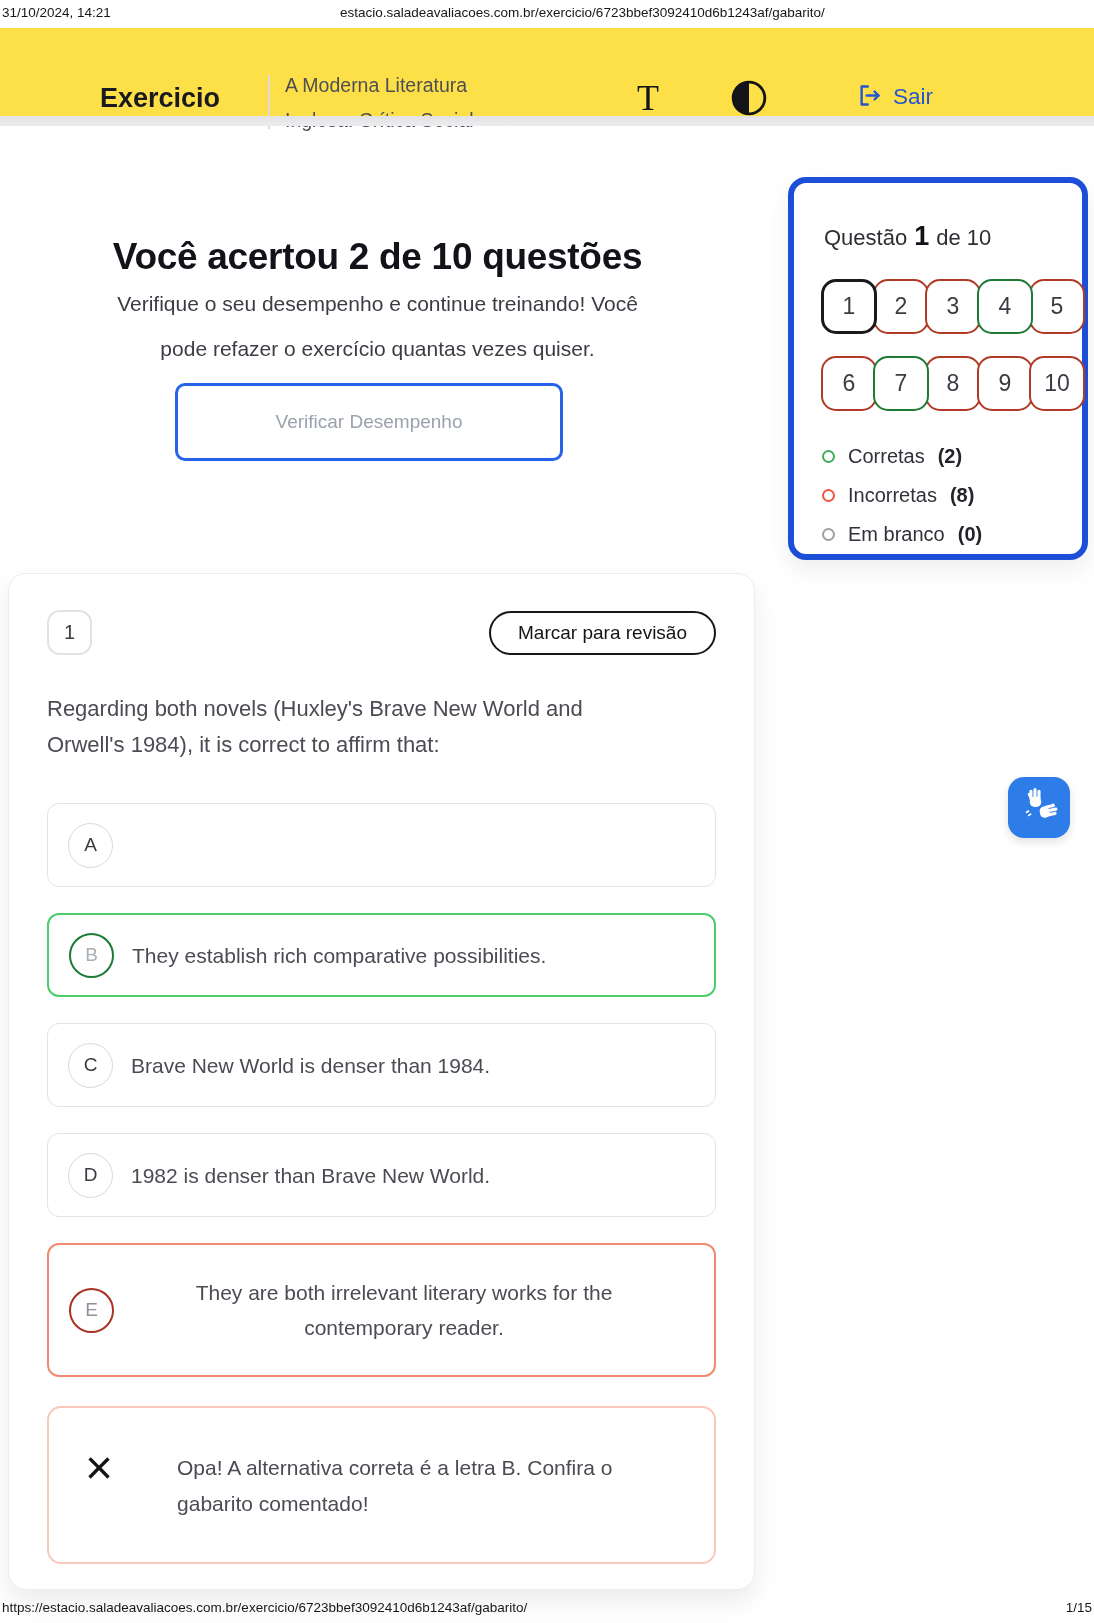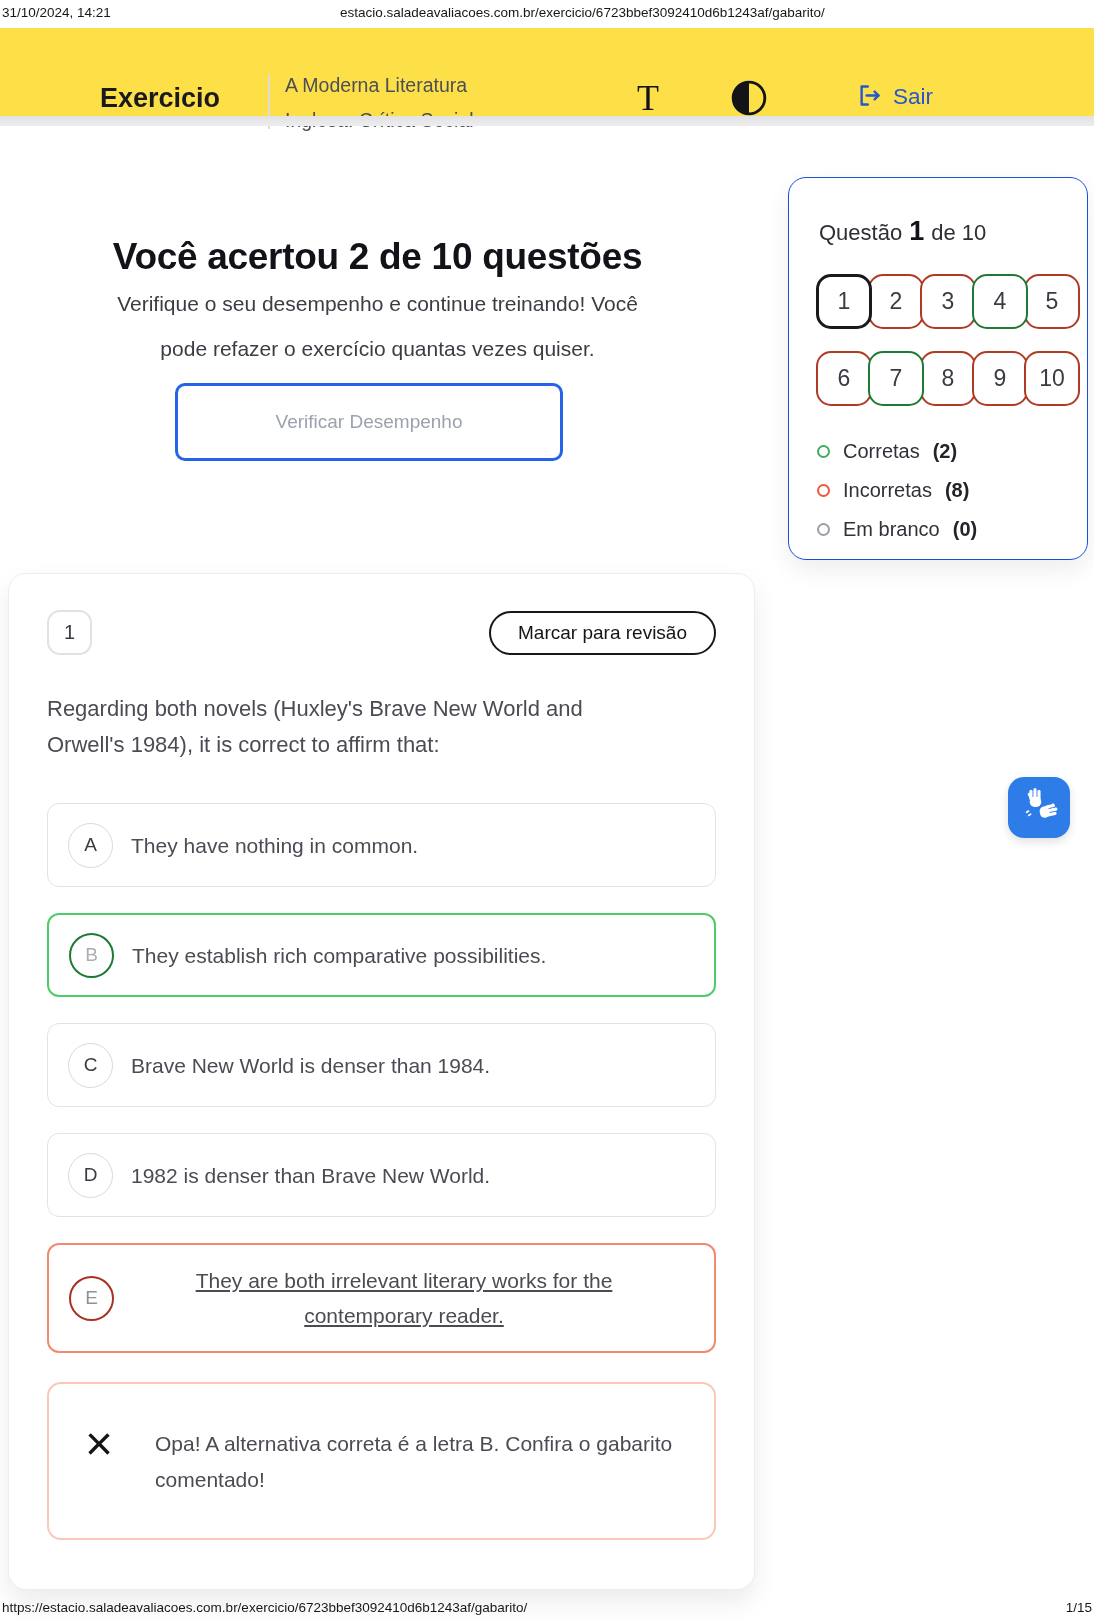--- a/index.html
+++ b/index.html
@@ -34,21 +34,21 @@
     font-size:37px; font-weight:700; color:#121319; letter-spacing:-0.3px;margin-top:30px; }
   .results-subtitle { position:absolute; top:281px; left:50%; transform:translateX(-50%);
     width:545px; max-width:545px; text-align:center; font-size:21px; line-height:45px; color:#3c3c44; }
   .verify-btn { position:absolute; top:383px; left:175px; width:388px; height:78px;
     background:#fff; border:3px solid var(--accent-blue,#2563eb); border-radius:10px;
     font-size:19px; color:#9aa2ae; display:flex; align-items:center; justify-content:center; cursor:pointer;
     font-family:"Liberation Sans", sans-serif; }
 
   
   .progress-card { position:absolute; top:177px; left:788px; width:300px; height:383px;
-    background:#fff; border:1px solid #1d4ed8; border-radius:18px;
+    background:#fff; border:6px solid #1d4ed8; border-radius:18px;
     box-shadow:0 10px 24px rgba(0,0,0,0.07); }
   .progress-title { position:absolute; top:38px; left:30px; display:flex; align-items:baseline; gap:7px;
     font-size:22px; color:#2e2e35; }
   .progress-current { font-size:27px; font-weight:700; color:#121318; }
   .q-grid { position:absolute; top:96px; left:27px; display:grid;
     grid-template-columns:repeat(5,52px); grid-auto-rows:55px; row-gap:22px; }
   .sq { width:56px; height:55px; background:#fff; border:2px solid #c9c9cd; border-radius:15px;
     display:flex; align-items:center; justify-content:center; font-size:23px; color:#3b3b43;
     position:relative; cursor:pointer; }
   .sq.current { border:3px solid #1a1a1e; z-index:3; }
@@ -76,27 +76,27 @@
   .options { margin-top:40px; display:flex; flex-direction:column; gap:26px; }
   .option { min-height:84px; background:#fff; border:1.5px solid #e3e3e7; border-radius:12px;
     display:flex; align-items:center; padding:14px 20px; cursor:pointer; }
   .letter-circle { width:45px; height:45px; min-width:45px; border:1.5px solid #d9d9de; border-radius:50%;
     display:flex; align-items:center; justify-content:center; font-size:19px; color:#3a3a41; background:#fff; }
   .option-text { margin-left:18px; font-size:21px; line-height:35px; color:#4b4b54; }
   .option.correct { border:2px solid var(--correct-green-light,#4ccd6a); }
   .option.correct .letter-circle { border:2px solid var(--correct-green-dark,#1e7a34); color:#a9adb4; }
   .option.incorrect { border:2px solid var(--incorrect-red-light,#f08a70); min-height:110px; }
   .option.incorrect .letter-circle { border:2px solid #a93222; color:#8f9298; }
-  .option.incorrect .option-text { flex:1; text-align:center; max-width:500px; margin:4px auto;text-decoration:underline; }
+  .option.incorrect .option-text { flex:1; text-align:center; max-width:500px; margin:16px auto; }
   .feedback { margin-top:29px; min-height:158px; border:2px solid var(--feedback-border,#f8c9ba);
     border-radius:14px; padding:28px 30px 28px 36px; display:flex; }
   .x-icon { font-size:48px; line-height:40px; color:#141416; margin-top:12px; }
   .feedback-text { margin-left:42px; margin-top:4px; }
   .feedback-title { font-size:22px; font-weight:700; color:#222228; }
-  .feedback-body { margin-top:10px; max-width:520px; font-size:21px; line-height:36px; color:#4b4b54; }
+  .feedback-body { margin-top:10px; max-width:520px; font-size:21px; line-height:36px; color:#4b4b54;margin-left:22px; }
 
   
   .handtalk-btn { position:absolute; top:777px; left:1008px; width:62px; height:61px;
     background:var(--handtalk-blue,#2e7ce8); border:none; border-radius:16px; cursor:pointer;
     display:flex; align-items:center; justify-content:center; box-shadow:0 4px 10px rgba(0,0,0,0.12); }
 </style>
 </head>
 <body>
 
 <div class="print-datetime">31/10/2024, 14:21</div>
@@ -177,21 +177,20 @@
 <section class="question-card">
   <div class="q-header">
     <div class="q-chip">1</div>
     <button class="review-pill">Marcar para revisão</button>
   </div>
   <p class="q-text">Regarding both novels (Huxley's Brave New World and Orwell's 1984), it is correct to affirm that:</p>
   <div class="options">
 
   <div class="option default">
         <span class="letter-circle">A</span>
-        <span class="option-text">They have nothing in common.</span>
       </div>
       <div class="option correct">
         <span class="letter-circle">B</span>
         <span class="option-text">They establish rich comparative possibilities.</span>
       </div>
       <div class="option default">
         <span class="letter-circle">C</span>
         <span class="option-text">Brave New World is denser than 1984.</span>
       </div>
       <div class="option default">

